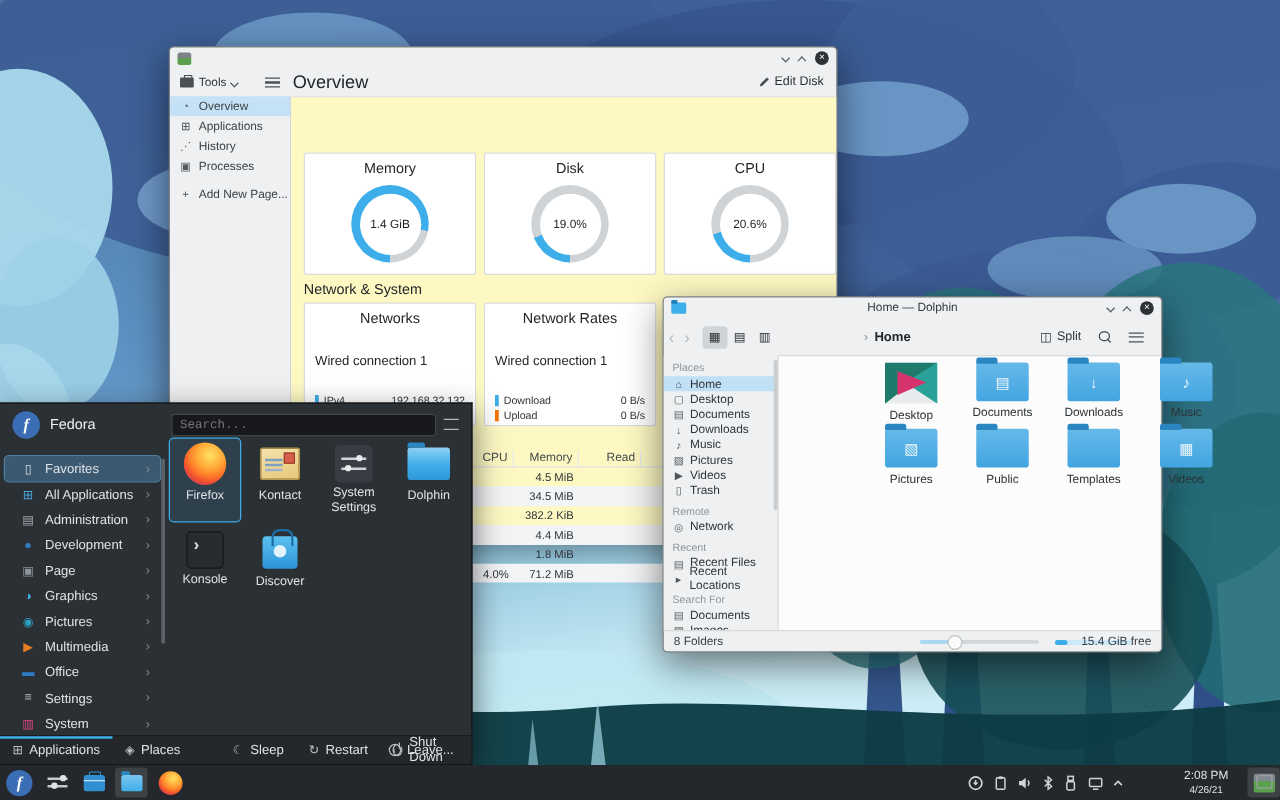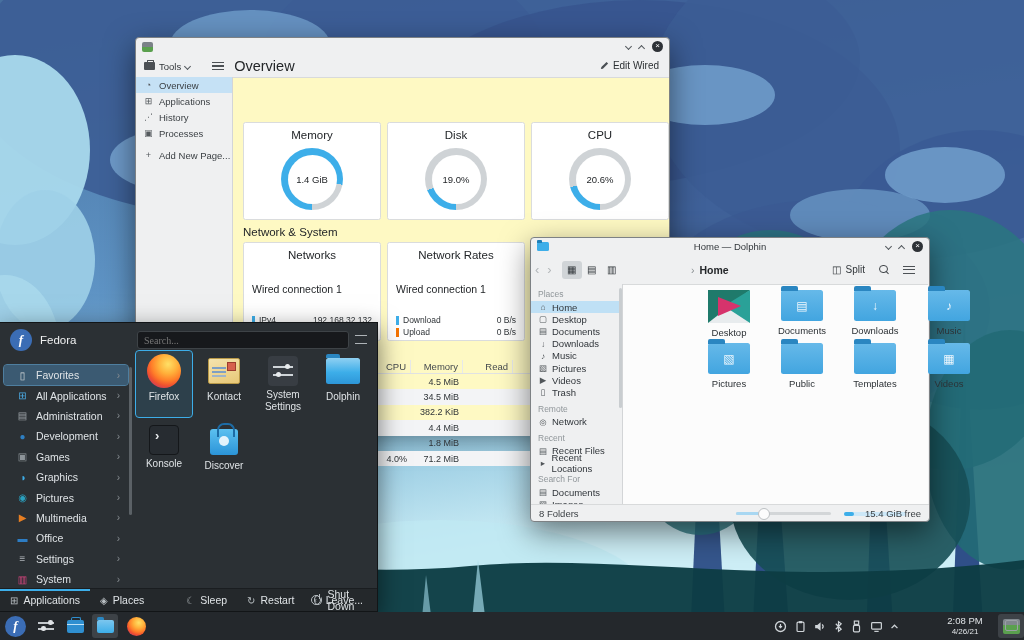--- a/index.html
+++ b/index.html
@@ -77,21 +77,21 @@
 .capbar{position:absolute;left:313px;top:7px;width:62px;height:3.5px;background:#cde8f8;border-radius:2px}
 .capbar::before{content:"";position:absolute;left:0;width:16%;height:100%;background:#3daee9;border-radius:2px}
 .searchg{width:10px;height:10px;position:relative;display:inline-block}
 .searchg::before{content:"";position:absolute;width:6.5px;height:6.5px;border:1.4px solid #41464a;border-radius:50%;left:0;top:0}
 .searchg::after{content:"";position:absolute;width:4px;height:1.4px;background:#41464a;transform:rotate(45deg);left:6px;top:7.5px}
 
 #kickoff{position:absolute;left:0;top:322px;width:378px;height:290px;background:#2b3034;border:1px solid #121517;border-left:none;box-shadow:0 8px 24px rgba(0,0,0,.55);z-index:3;color:#dfe3e6}
 .ko-head{position:absolute;left:0;top:0;width:100%;height:34px;display:flex;align-items:center}
 .avatar{width:22px;height:22px;border-radius:50%;background:#3b6db5;color:#fff;font-size:13px;font-weight:bold;text-align:center;line-height:21px;margin-left:10px;font-family:"Liberation Serif",serif;font-style:italic}
 .uname{font-size:11.5px;margin-left:8px;color:#eff0f1}
-.ko-search{position:absolute;left:137px;top:8px;width:212px;height:18px;background:#17191c;border:1px solid #3e4347;border-radius:3px;color:#a7adb2;font-size:10px;padding:0 6px;font-family:Liberation Serif, serif}
+.ko-search{position:absolute;left:137px;top:8px;width:212px;height:18px;background:#17191c;border:1px solid #3e4347;border-radius:3px;color:#a7adb2;font-size:10px;padding:0 6px;font-family:Liberation Mono, monospace}
 .sortic{position:absolute;right:10px;top:12px;width:12px;height:9px;border-top:1.6px solid #aeb4b8;border-bottom:1.6px solid #aeb4b8}
 .catrow{height:20.4px;display:flex;align-items:center;gap:7px;padding-left:12px;margin:0 4px;font-size:10.5px;border-radius:3px;position:relative}
 .catrow .cicon{width:13px;text-align:center;font-size:10px}
 .catrow .carr{position:absolute;right:8px;color:#868c91;font-size:10px}
 .catrow.sel{background:#3b5a72;outline:1px solid #4e7e9f}
 .ko-scroll{position:absolute;left:129px;top:44px;width:3px;height:148px;background:#5b6166;border-radius:2px}
 .tile{position:absolute;width:56px;text-align:center}
 .tile .tlab{font-size:10px;color:#dfe3e6;margin-top:3px;line-height:1.15}
 .tile.sel{outline:1px solid #3daee9;background:rgba(61,174,233,.13);border-radius:3px;padding:3px 0 5px}
 .ffx{width:34px;height:34px;border-radius:50%;margin:0 auto;background:radial-gradient(circle at 62% 30%,#ffe066 0%,#ffb03a 30%,#ff7e29 52%,#f0502f 68%,#c23a68 84%,#7d2f86 100%)}
@@ -197,21 +197,21 @@
       <span>Tools</span>
       <span class="chev down"></span>
     </div>
     <div class="hamb" style="margin-left:22px"></div>
     <div class="sm-title">Overview</div>
   </div>
   <div class="editpage">
     <svg width="9" height="9" viewBox="0 0 10 10">
         <path d="M1 9l2.2-.5L9 2.7 7.3 1 1.5 6.8z" fill="#4a4f54"></path>
       </svg>
-    <span>Edit Wired</span>
+    <span>Edit Disk</span>
   </div>
   <div class="sm-side">
     <div class="navitem sel">
         <span class="nicon">◔</span>
         <span>Overview</span>
       </div>
     <div class="navitem">
         <span class="nicon">⊞</span>
         <span>Applications</span>
       </div>
@@ -537,21 +537,21 @@
         <span>Administration</span>
         <span class="carr">›</span>
       </div>
     <div class="catrow">
         <span class="cicon" style="color:#2e7fc2">●</span>
         <span>Development</span>
         <span class="carr">›</span>
       </div>
     <div class="catrow">
         <span class="cicon" style="color:#8d9499">▣</span>
-        <span>Games</span>
+        <span>Page</span>
         <span class="carr">›</span>
       </div>
     <div class="catrow">
         <span class="cicon" style="color:#3daee9">◑</span>
         <span>Graphics</span>
         <span class="carr">›</span>
       </div>
     <div class="catrow">
         <span class="cicon" style="color:#2aa1c0">◉</span>
         <span>Pictures</span>

